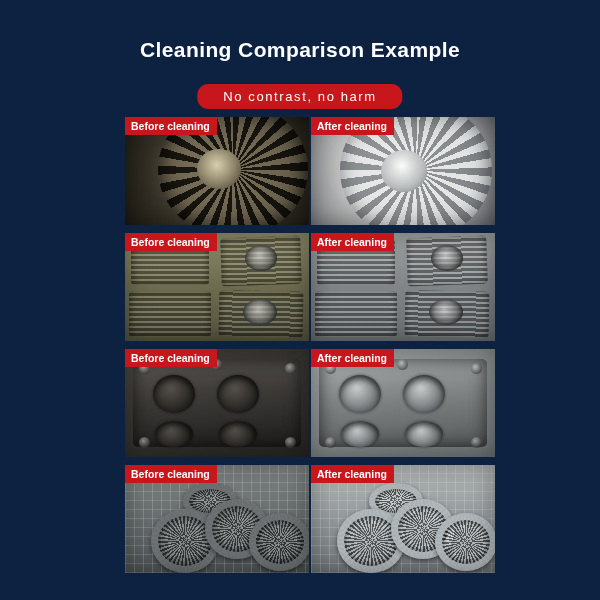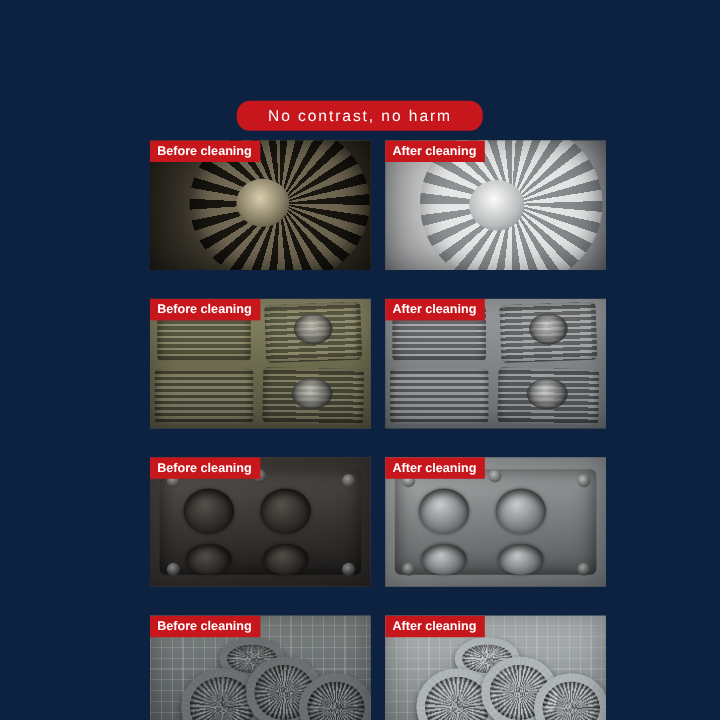--- a/index.html
+++ b/index.html
@@ -71,22 +71,22 @@
   }
 
   .grid {
     position: absolute;
     left: 95px;
     top: 117px;
     width: 380px;
   }
   .row {
     display: flex;
-    gap: 12px;
-    margin-bottom: 24px;
+    gap: 2px;
+    margin-bottom: 8px;
   }
   .cell {
     position: relative;
     width: 184px;
     height: 108px;
     overflow: hidden;
     background: #555;
   }
   .cell .photo {
     position: absolute;
@@ -269,20 +269,21 @@
 </style>
 </head>
 <body>
 
 <div class="page">
   <div class="side-strip-left"></div>
   <div class="side-strip-right"></div>
 
   <div class="page-inner">
 
+    <div class="title">Cleaning Comparison Example</div>
 
     <div class="subtitle-wrap">
       <div class="subtitle">No contrast, no harm</div>
     </div>
 
     <div class="grid">
 
       <div class="row">
         <div class="cell">
           <div class="photo imp-before"></div>

